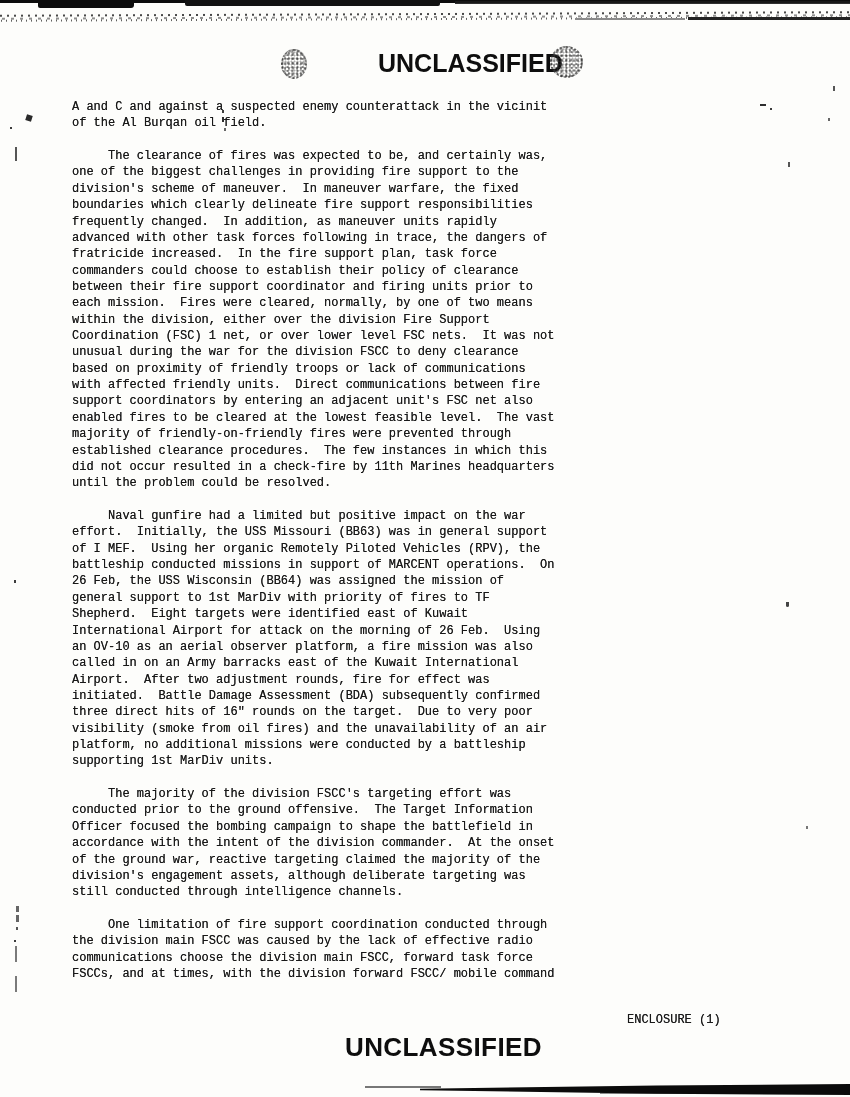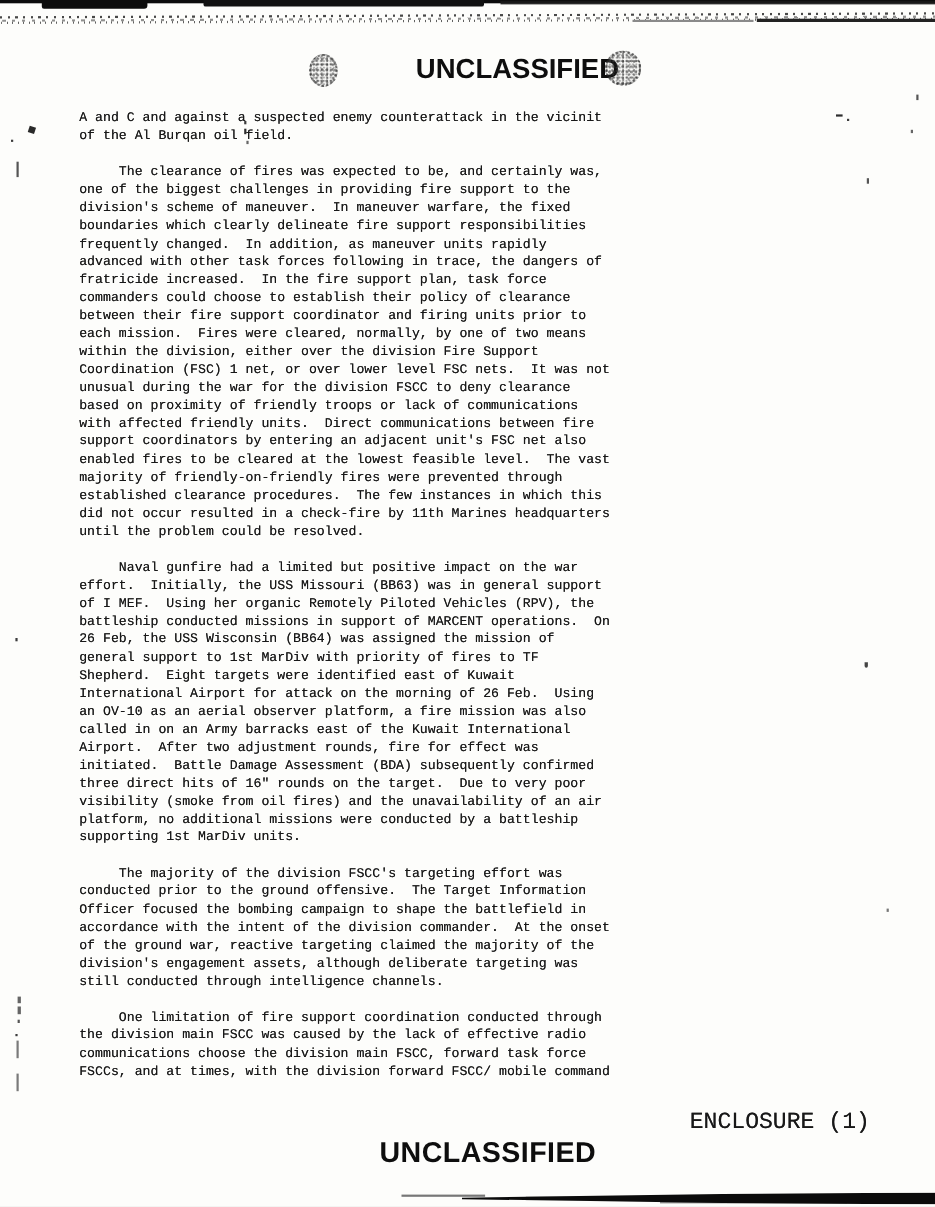--- a/index.html
+++ b/index.html
@@ -53,21 +53,21 @@
     margin: 0 0 16.36px 0;
     font-family: "Liberation Mono", "DejaVu Sans Mono", monospace;
     font-size: 12px; line-height: 16.36px; letter-spacing: 0;
     white-space: pre; color: #181818;
     text-shadow: 0 0 0.4px rgba(10,10,10,.75);
   }
   
   .enclosure-label {
     position: absolute; left: 627px; top: 1012px;
     font-family: "Liberation Mono", "DejaVu Sans Mono", monospace;
-    font-size: 21px; line-height: 17.5px; color: #181818;
+    font-size: 12px; line-height: 17.5px; color: #181818;
     text-shadow: 0 0 0.4px rgba(10,10,10,.75);
   }
   .footer-classification {
     position: absolute; left: 345px; top: 1034px;
     font-family: "Liberation Sans", sans-serif;
     font-weight: bold; font-size: 26px; line-height: 26px;
     letter-spacing: 0.4px; color: #0e0e0e;
   }
   
   .bottom-wedge {

